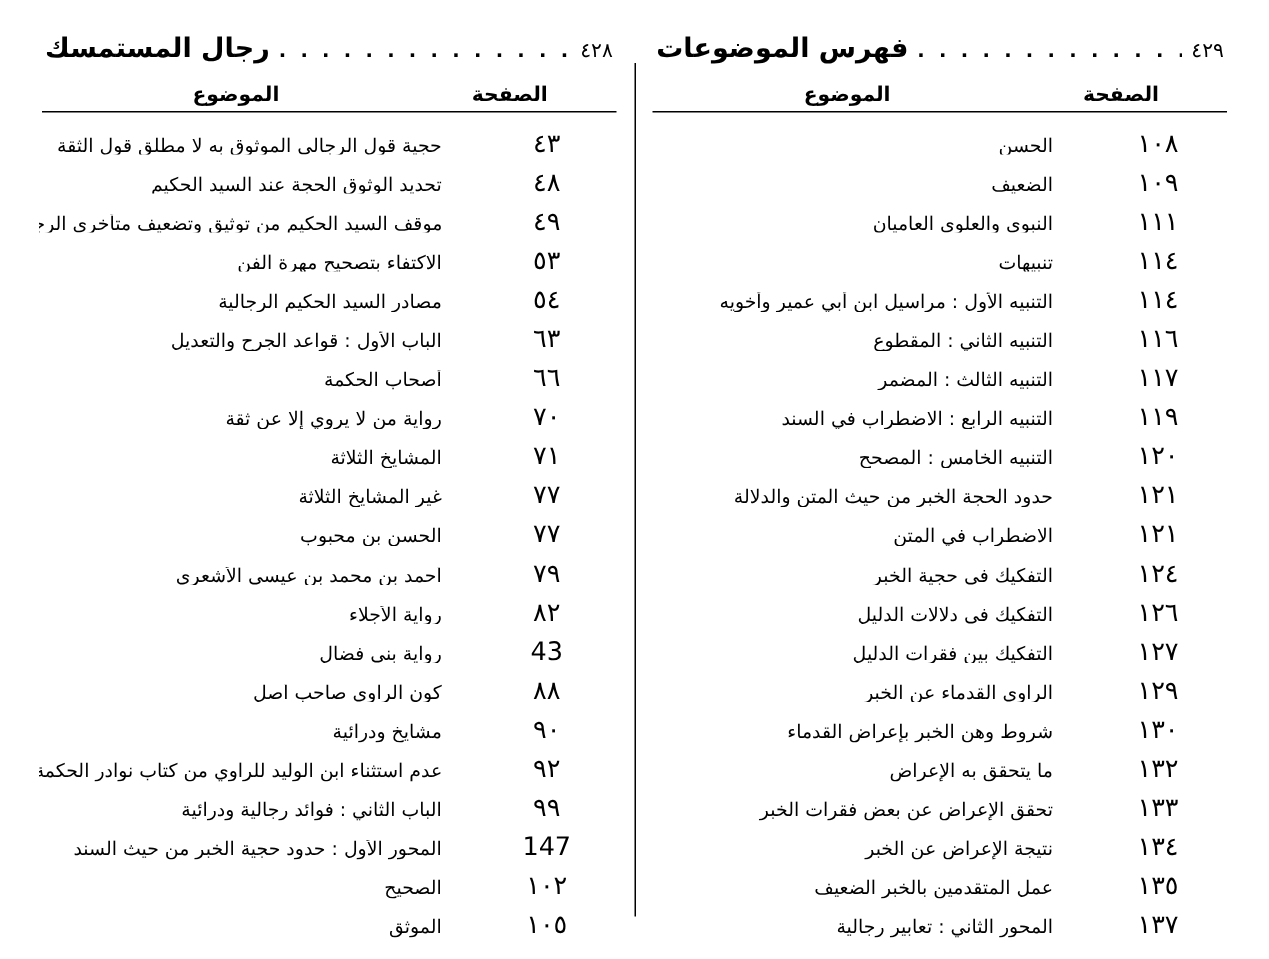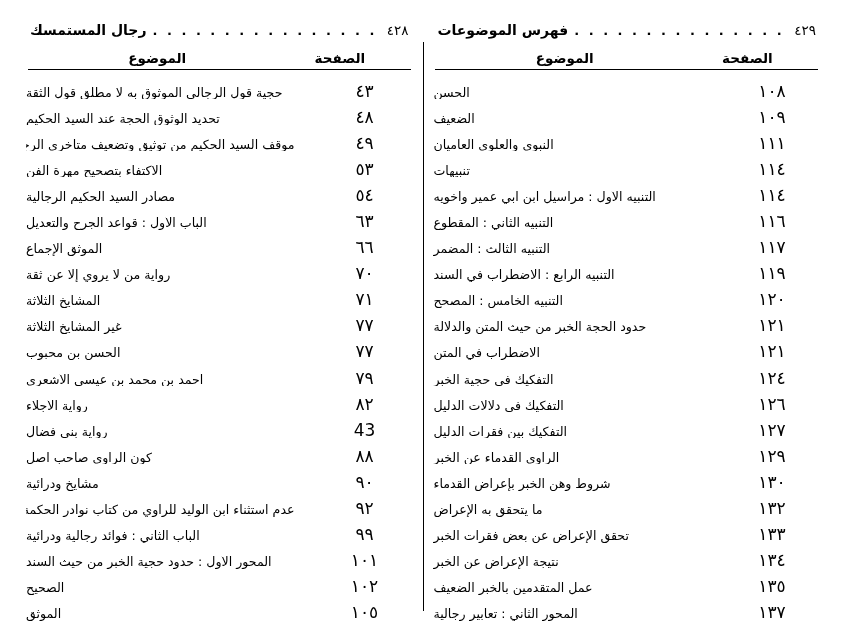--- a/index.html
+++ b/index.html
@@ -41,21 +41,21 @@
     display: flex;
     flex-direction: row;
     align-items: baseline;
     font-size: 13.5px;
     font-weight: bold;
     letter-spacing: 0px;
     margin: 0 4px 12px 4px;
     white-space: nowrap;
   }
   .pg-header .hdr-title {
-    font-size: 14px;
+    font-size: 18px;
     font-weight: bold;
   }
   .pg-header .dots {
     flex: 1 1 auto;
     overflow: hidden;
     white-space: nowrap;
     margin: 0 6px;
     font-size: 13px;
     letter-spacing: 2.5px;
     color: #000;
@@ -93,21 +93,21 @@
   .row {
     display: flex;
     flex-direction: row;
     align-items: baseline;
     font-size: 12.6px;
     line-height: 1.0;
     padding: 4.55px 0;
   }
   .row .subject {
     flex: 1 1 auto;
-    text-align: left;
+    text-align: right;
     padding-right: 22px;
     white-space: nowrap;
     overflow: hidden;
   }
   .row .page-no {
     flex: 0 0 96px;
     width: 96px;
     text-align: center;
     font-size: 17px;
   }
@@ -251,21 +251,21 @@
       <div class="row">
           <span class="page-no">٥٤</span>
           <span class="subject">مصادر السيد الحكيم الرجالية</span>
         </div>
       <div class="row">
           <span class="page-no">٦٣</span>
           <span class="subject">الباب الأول : قواعد الجرح والتعديل</span>
         </div>
       <div class="row">
           <span class="page-no">٦٦</span>
-          <span class="subject">الموثق الإجماع</span>
+          <span class="subject">أصحاب الحكمة</span>
         </div>
       <div class="row">
           <span class="page-no">٧٠</span>
           <span class="subject">رواية من لا يروي إلا عن ثقة</span>
         </div>
       <div class="row">
           <span class="page-no">٧١</span>
           <span class="subject">المشايخ الثلاثة</span>
         </div>
       <div class="row">
@@ -298,21 +298,21 @@
         </div>
       <div class="row">
           <span class="page-no">٩٢</span>
           <span class="subject">عدم استثناء ابن الوليد للراوي من كتاب نوادر الحكمة</span>
         </div>
       <div class="row">
           <span class="page-no">٩٩</span>
           <span class="subject">الباب الثاني :  فوائد رجالية ودرائية</span>
         </div>
       <div class="row">
-          <span class="page-no">١٠١</span>
+          <span class="page-no">147</span>
           <span class="subject">المحور الأول : حدود حجية الخبر  من حيث السند</span>
         </div>
       <div class="row">
           <span class="page-no">١٠٢</span>
           <span class="subject">الصحيح</span>
         </div>
       <div class="row">
           <span class="page-no">١٠٥</span>
           <span class="subject">الموثق</span>
         </div>

